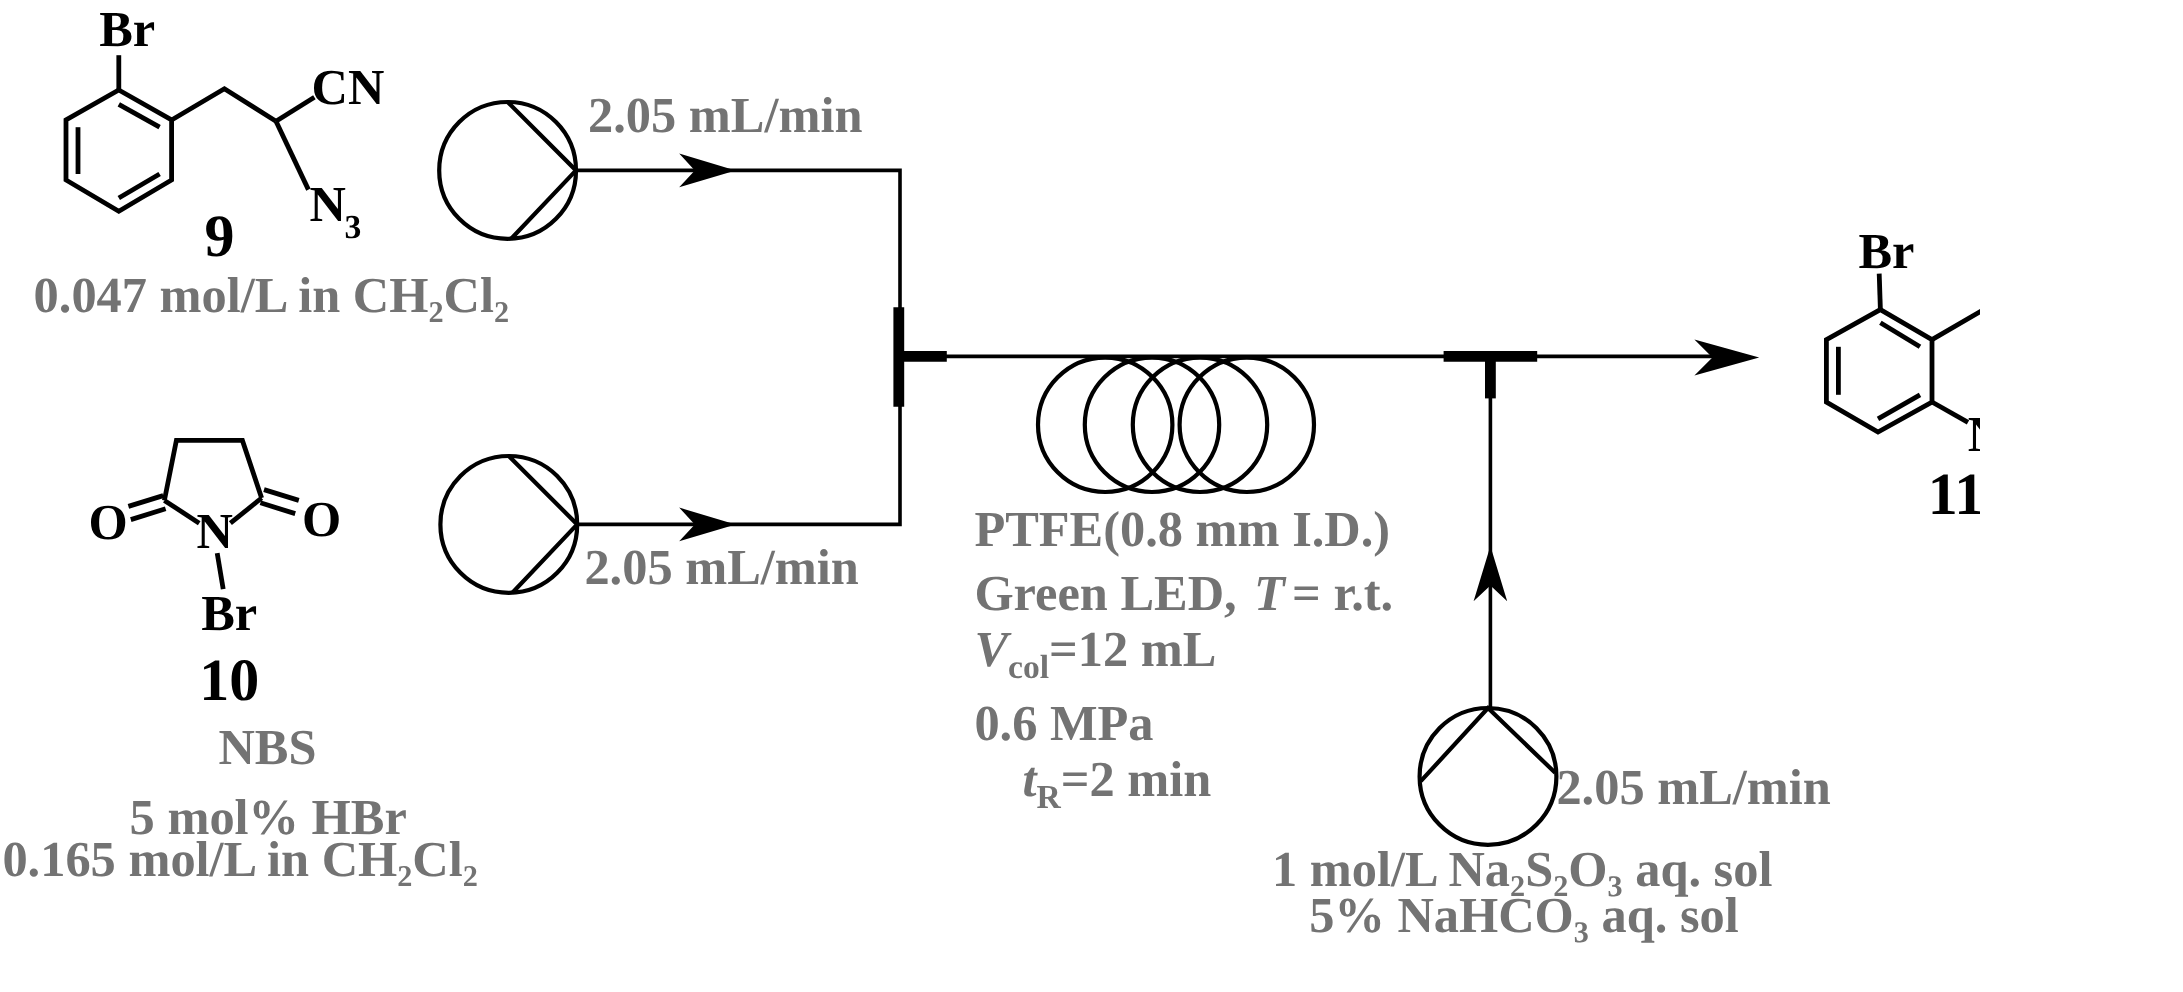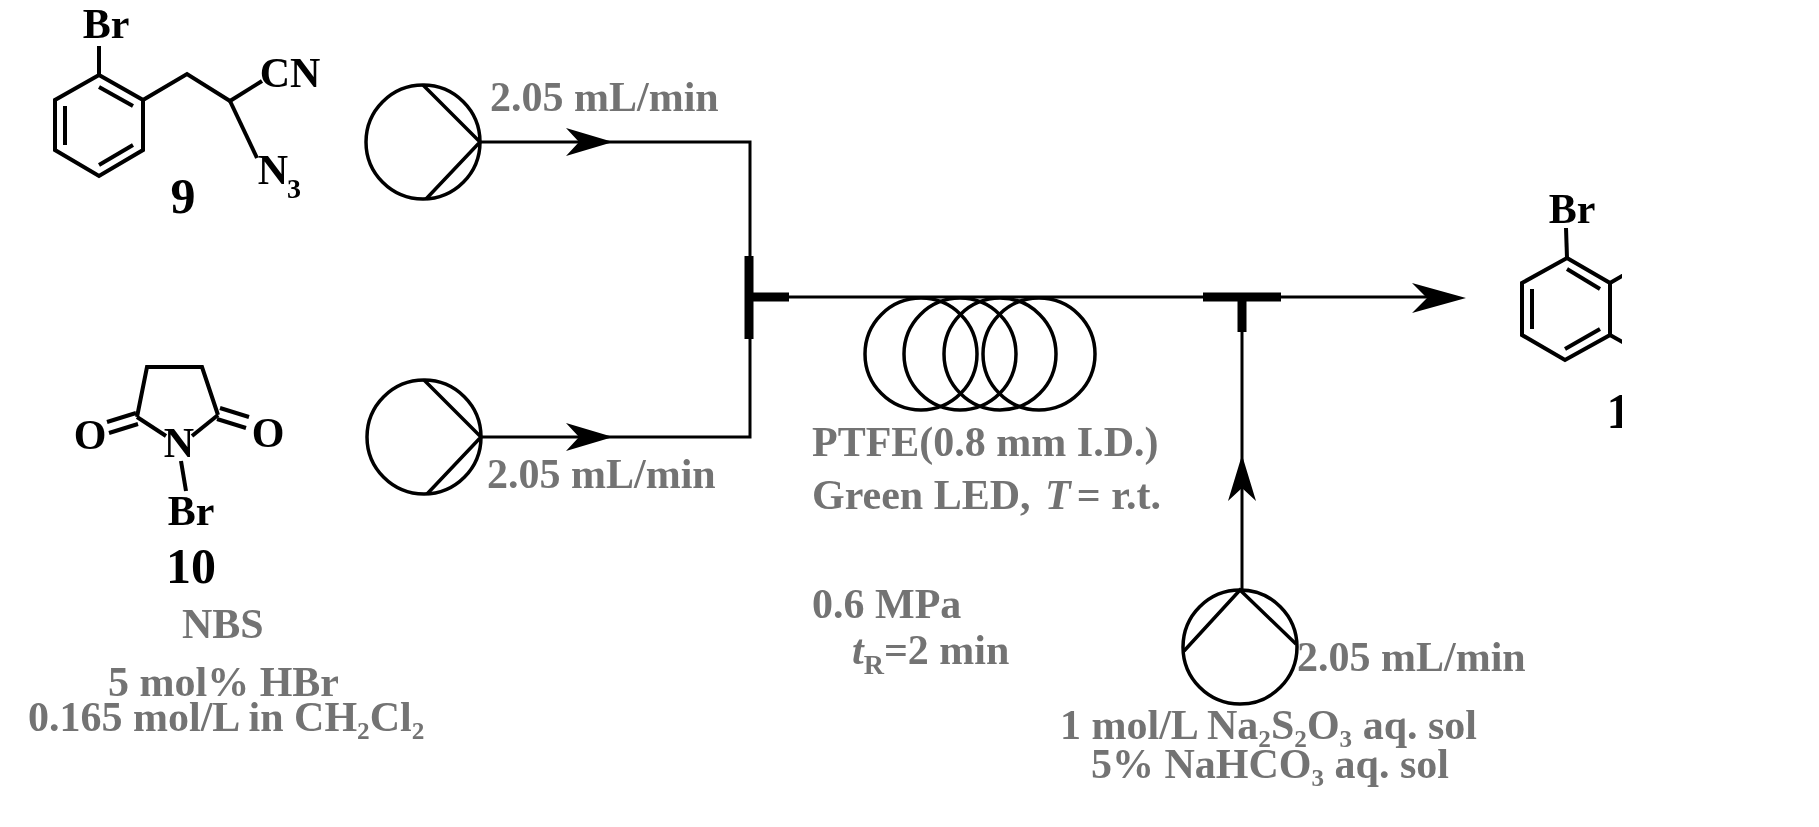--- a/index.html
+++ b/index.html
@@ -1,17 +1,17 @@
 <!DOCTYPE html>
 <html><head>
 <meta charset="utf-8">
 <style>
   html,body{margin:0;padding:0;background:#ffffff;}
   #scheme{position:relative;width:1622px;height:827px;background:#ffffff;overflow:hidden;
-          font-family:"Liberation Serif","DejaVu Serif",serif;}
+          font-family:"Liberation Serif","DejaVu Serif",serif;padding-left:28px;}
   #gfx{position:absolute;left:0;top:0;width:1819px;height:827px;}
   .lbl{position:absolute;font-weight:bold;font-size:42px;line-height:1;color:#737373;white-space:nowrap;}
   .var{font-style:italic;}
   .gap{margin:0 6px 0 4px;}
   .subs{font-size:28px;vertical-align:-10px;line-height:0;}
   text{font-family:"Liberation Serif","DejaVu Serif",serif;font-weight:bold;fill:#000;}
   .atom{font-size:42px;}
   .atomsub{font-size:28px;}
   .cnum{font-size:50px;}
 </style>
@@ -115,29 +115,31 @@
         <line x1="1567" y1="258" x2="1566" y2="228"></line>
         <line x1="1697" y1="283" x2="1723" y2="267"></line>
       </g>
       <text class="atom" x="1572" y="223" text-anchor="middle">Br</text>
       <text class="atom" x="1756" y="273" text-anchor="middle">CN</text>
       <text class="atom" x="1655" y="376" text-anchor="middle">N</text>
       <text class="cnum" x="1630" y="428" text-anchor="middle">11</text>
     </g>
   </svg>
 
+  <div class="lbl" style="left:28px;top:226px;">0.047 mol/L in CH₂Cl₂</div>
   <div class="lbl" style="left:490px;top:76px;">2.05 mL/min</div>
 
   <div class="lbl" style="left:182px;top:603px;">NBS</div>
   <div class="lbl" style="left:108px;top:649px;margin-top:12px;">5 mol% HBr</div>
-  <div class="lbl" style="left:28px;top:696px;text-align:right;">0.165 mol/L in CH₂Cl₂</div>
+  <div class="lbl" style="left:2px;top:696px;text-align:right;">0.165 mol/L in CH₂Cl₂</div>
   <div class="lbl" style="left:487px;top:453px;">2.05 mL/min</div>
 
   <div class="lbl" style="left:812px;top:421px;">PTFE(0.8 mm I.D.)</div>
   <div class="lbl" style="left:812px;top:474px;"><span>Green LED,</span> <span class="var gap">T</span><span>= r.t.</span></div>
+  <div class="lbl" style="left:812px;top:521px;"><span class="var">V</span><span class="subs">col</span><span>=12 mL</span></div>
   <div class="lbl" style="left:812px;top:583px;">0.6 MPa</div>
   <div class="lbl" style="left:812px;top:629px;margin-left:40px;"><span class="var">t</span><span class="subs">R</span><span>=2 min</span></div>
 
   <div class="lbl" style="left:1297px;top:636px;">2.05 mL/min</div>
   <div class="lbl" style="left:1060px;top:704px;">1 mol/L Na₂S₂O₃ aq. sol</div>
   <div class="lbl" style="left:1091px;top:743px;">5% NaHCO₃ aq. sol</div>
 
 </div>
 
 </body></html>

